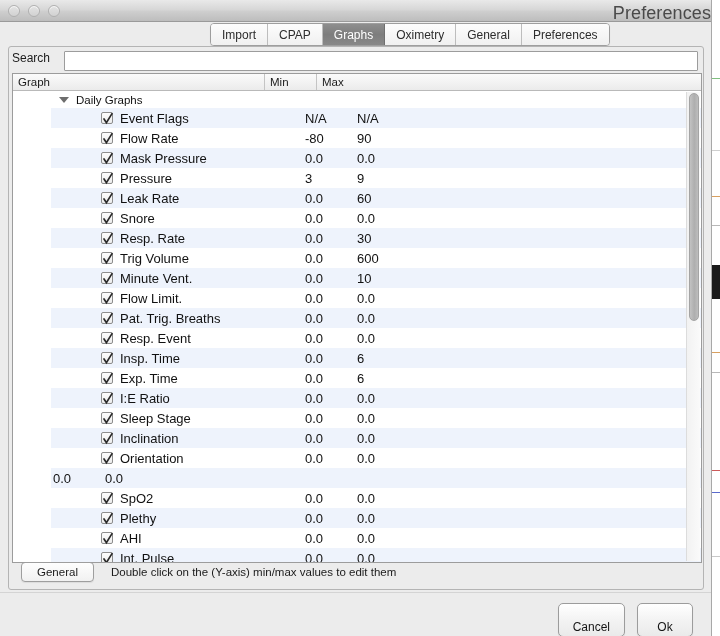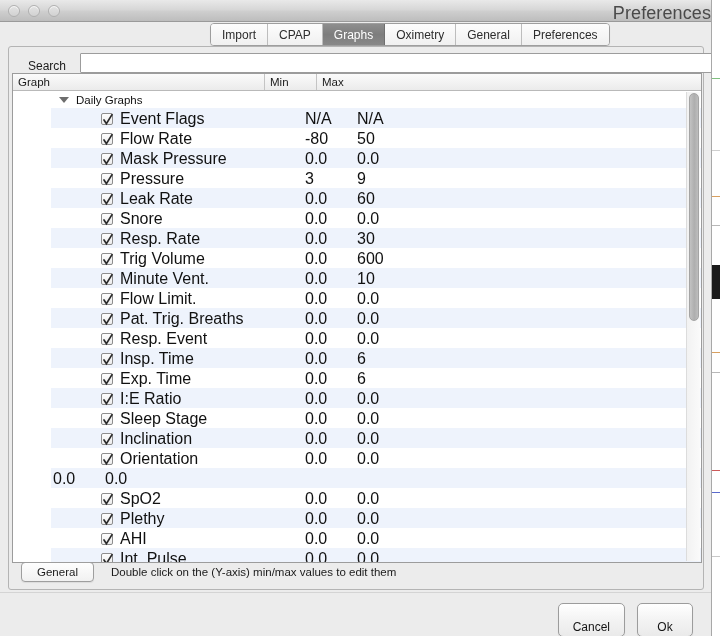--- a/index.html
+++ b/index.html
@@ -126,25 +126,25 @@
     height: 544px;
     background: #ececec;
     border: 1px solid #b4b4b4;
     border-radius: 3px;
     box-sizing: border-box;
   }
 
   
   #search-row {
     position: absolute;
-    left: 16px; top: 4px;
+    left: 0; top: 4px;
     width: 100%;
     height: 22px;
     display: flex;
-    align-items: flex-end;
+    align-items: flex-start;
     gap: 12px;
   }
   #search-label {
     font-size: 12px;
     color: #1c1c1c;
     padding-left: 3px;
     padding-right: 2px;
     white-space: nowrap;
   }
   #search-input {
@@ -214,23 +214,23 @@
   .disclosure {
     width: 0; height: 0;
     border-left: 5px solid transparent;
     border-right: 5px solid transparent;
     border-top: 6px solid #6d6d6d;
     margin-right: 7px;
     flex: none;
   }
   .row {
     display: flex;
-    align-items: flex-end;
+    align-items: center;
     height: 20px;
-    font-size: 16px;
+    font-size: 13px;
     color: #111;
     box-sizing: border-box;
   }
   .row.alt  { background: #eef3fc; }
   .row.norm { background: #ffffff; }
 
   .cell-graph {
     width: 252px;
     display: flex;
     align-items: center;
@@ -415,21 +415,21 @@
             <div class="row norm">
               <div class="cell-graph">
                 <span class="cb">
                   <svg width="14" height="16" viewBox="0 0 14 16">
                     <path d="M3 8 L5.4 11.6 L11 2.6" stroke="#2a2a2a" stroke-width="1.7" fill="none" stroke-linecap="round"></path>
                   </svg>
                 </span>
                 <span>Flow Rate</span>
               </div>
               <div class="cell-min">-80</div>
-              <div class="cell-max">50</div>
+              <div class="cell-max">90</div>
             </div>
             <div class="row alt">
               <div class="cell-graph">
                 <span class="cb">
                   <svg width="14" height="16" viewBox="0 0 14 16">
                     <path d="M3 8 L5.4 11.6 L11 2.6" stroke="#2a2a2a" stroke-width="1.7" fill="none" stroke-linecap="round"></path>
                   </svg>
                 </span>
                 <span>Mask Pressure</span>
               </div>

